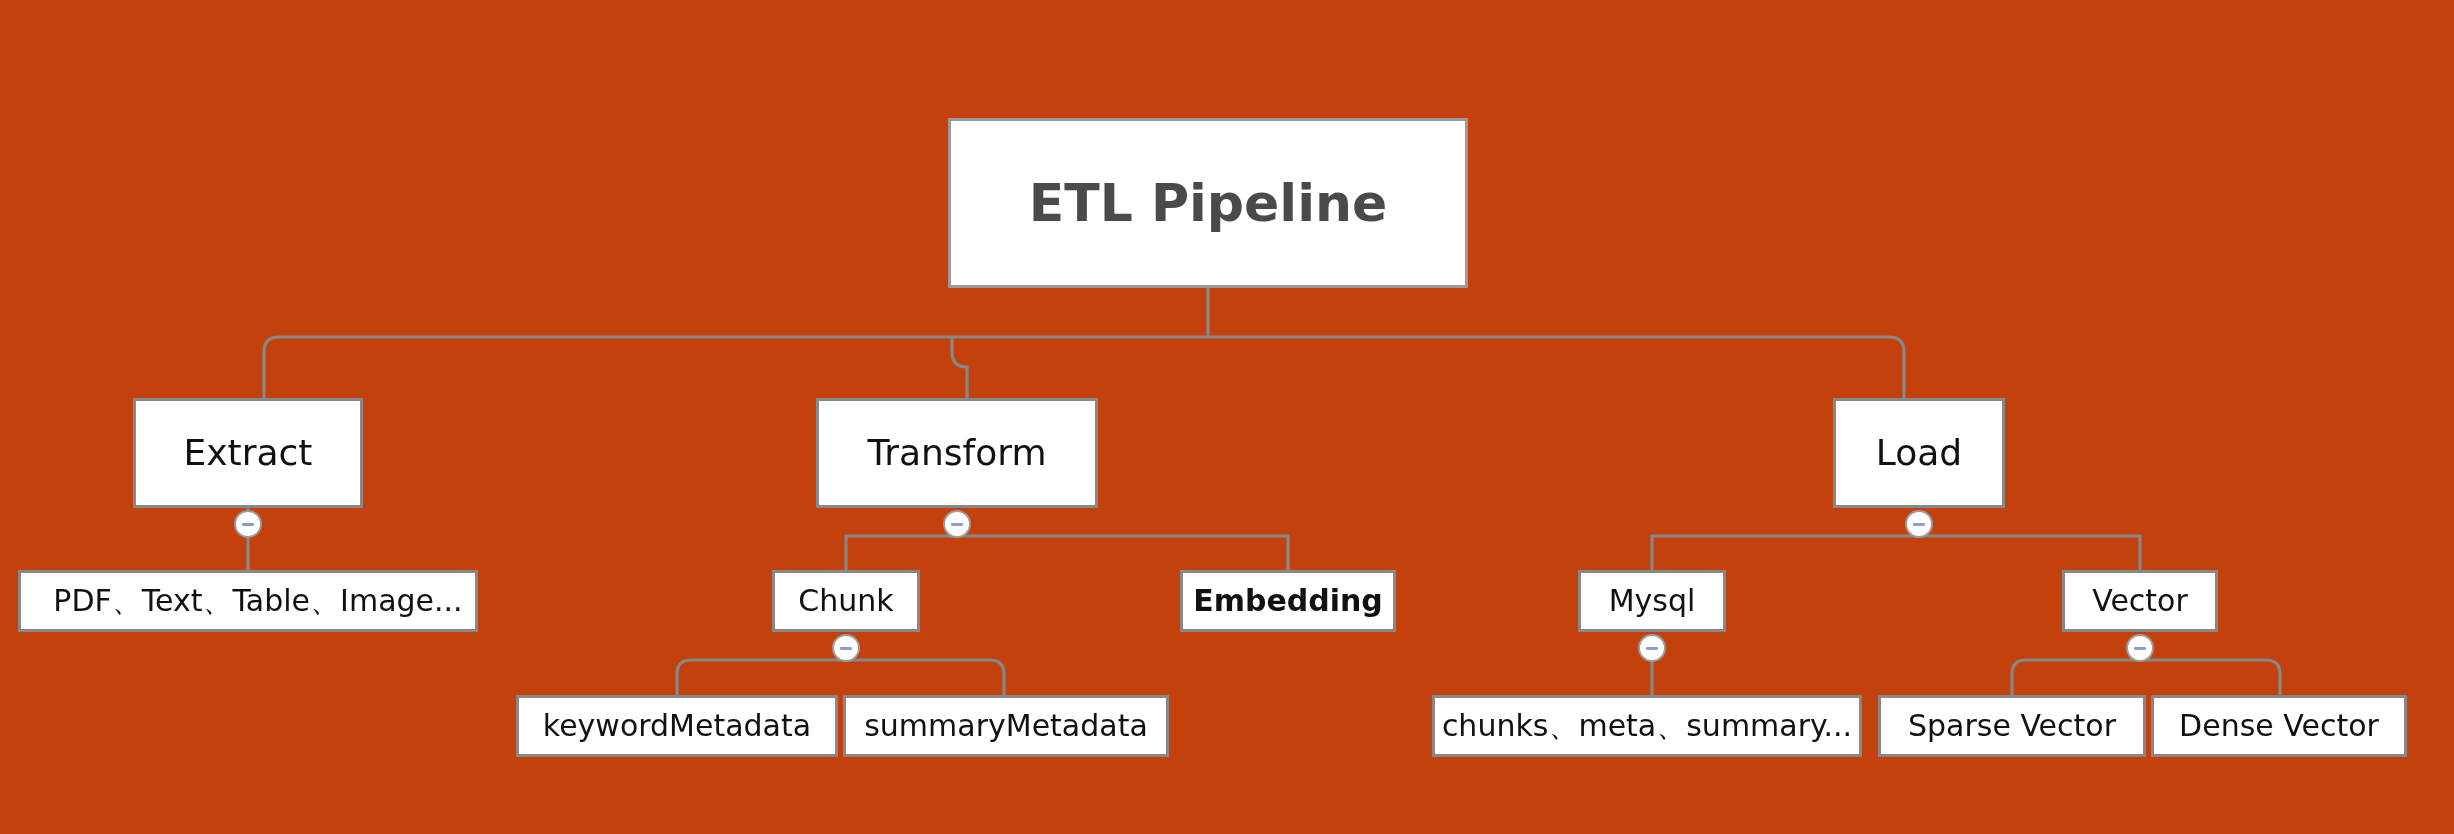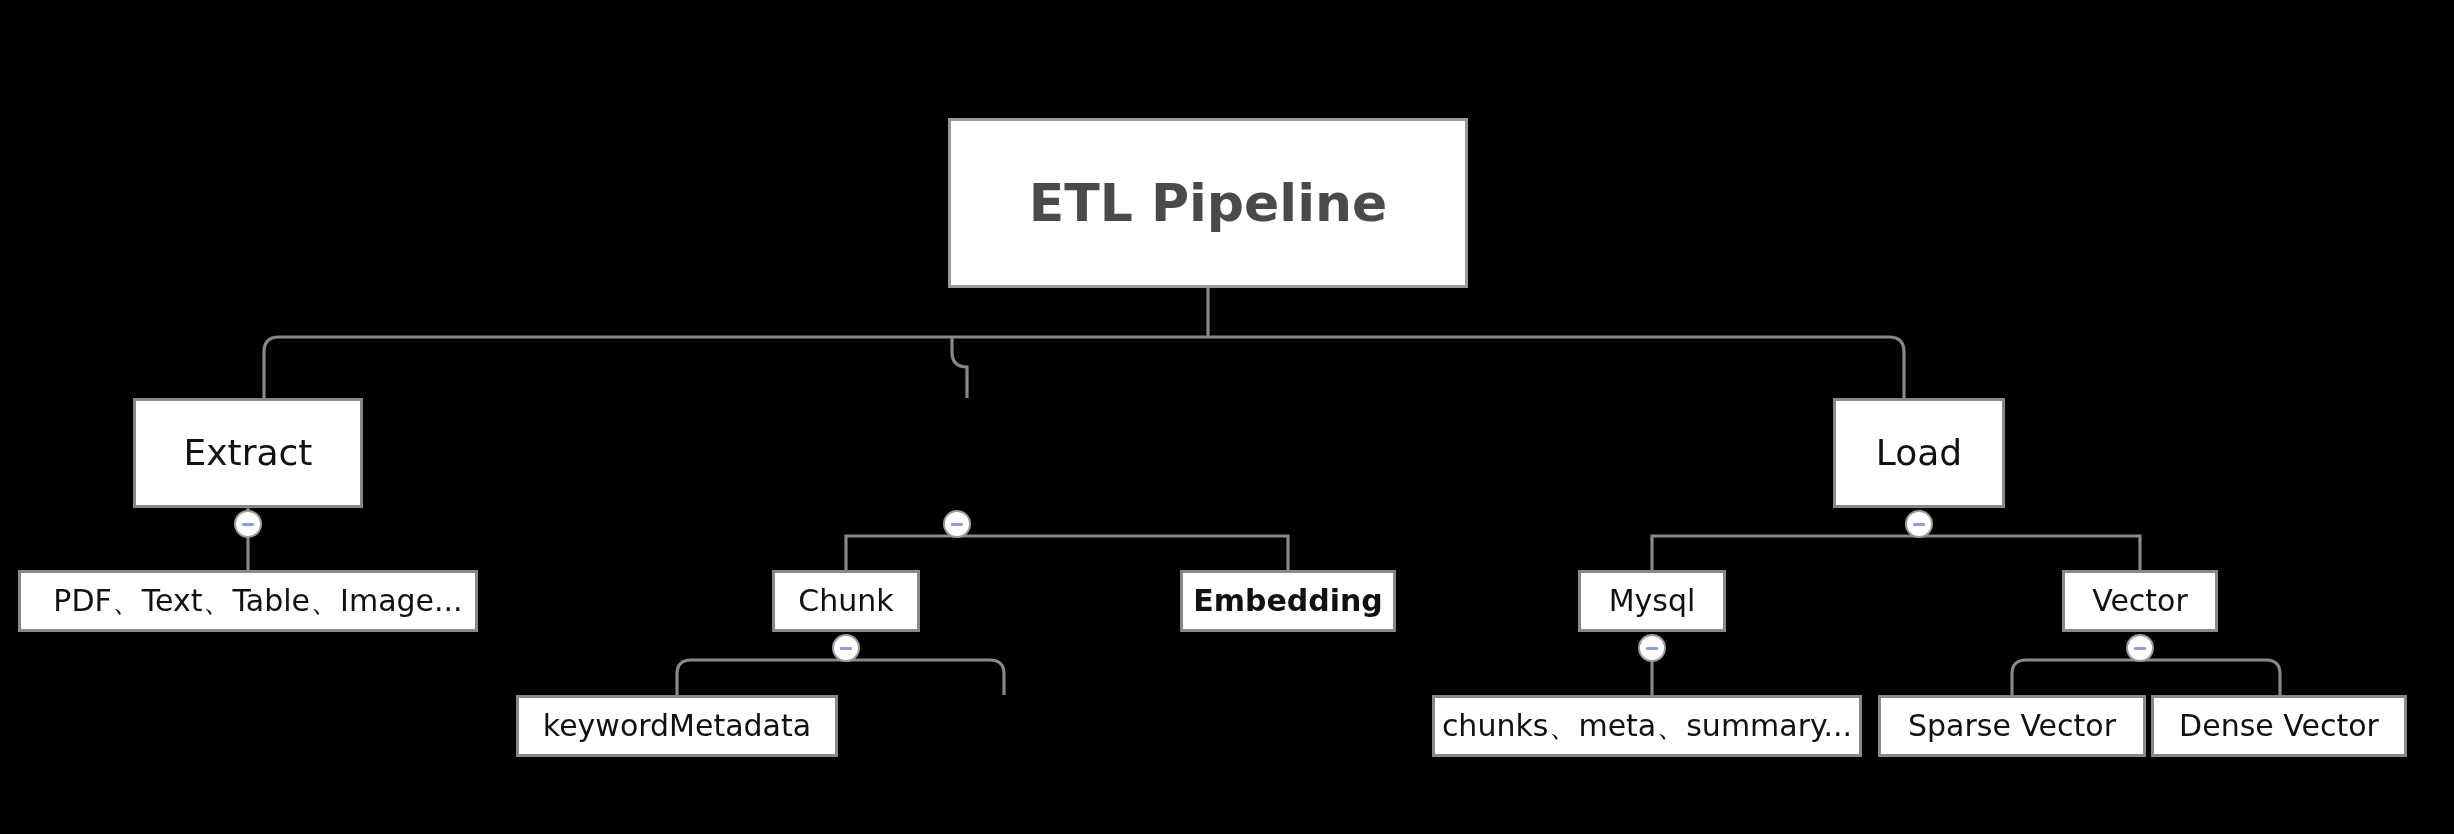--- a/index.html
+++ b/index.html
@@ -10,21 +10,21 @@
   body {
     width: 2454px;
     height: 834px;
     font-family: "DejaVu Sans", sans-serif;
     overflow: hidden;
   }
   #canvas {
     position: relative;
     width: 2454px;
     height: 834px;
-    background: #000000;
+    background: #c2410c;
   }
   #edges {
     position: absolute;
     left: 0;
     top: 0;
     width: 2454px;
     height: 834px;
   }
   .node {
     position: absolute;
@@ -98,20 +98,23 @@
   </svg>
 
   <div class="node root" style="left:948px; top:118px; width:520px; height:170px; font-size:52px;">
     <span class="node-label">ETL Pipeline</span>
   </div>
 
   <div class="node" style="left:133px; top:398px; width:230px; height:110px; font-size:36px;">
     <span class="node-label">Extract</span>
   </div>
 
+  <div class="node" style="left:816px; top:398px; width:282px; height:110px; font-size:36px;">
+    <span class="node-label">Transform</span>
+  </div>
 
   <div class="node" style="left:1833px; top:398px; width:172px; height:110px; font-size:36px;">
     <span class="node-label">Load</span>
   </div>
 
   <div class="node" style="left:18px; top:570px; width:460px; height:62px; font-size:30px;padding-left:20px;">
     <span class="node-label">PDF、Text、Table、Image...</span>
   </div>
 
   <div class="node" style="left:772px; top:570px; width:148px; height:62px; font-size:30px;">
@@ -127,20 +130,23 @@
   </div>
 
   <div class="node" style="left:2062px; top:570px; width:156px; height:62px; font-size:30px;">
     <span class="node-label">Vector</span>
   </div>
 
   <div class="node" style="left:516px; top:695px; width:322px; height:62px; font-size:30px;">
     <span class="node-label">keywordMetadata</span>
   </div>
 
+  <div class="node" style="left:843px; top:695px; width:326px; height:62px; font-size:30px;">
+    <span class="node-label">summaryMetadata</span>
+  </div>
 
   <div class="node" style="left:1432px; top:695px; width:430px; height:62px; font-size:30px;">
     <span class="node-label">chunks、meta、summary...</span>
   </div>
 
   <div class="node" style="left:1878px; top:695px; width:268px; height:62px; font-size:30px;">
     <span class="node-label">Sparse Vector</span>
   </div>
 
   <div class="node" style="left:2151px; top:695px; width:256px; height:62px; font-size:30px;">

